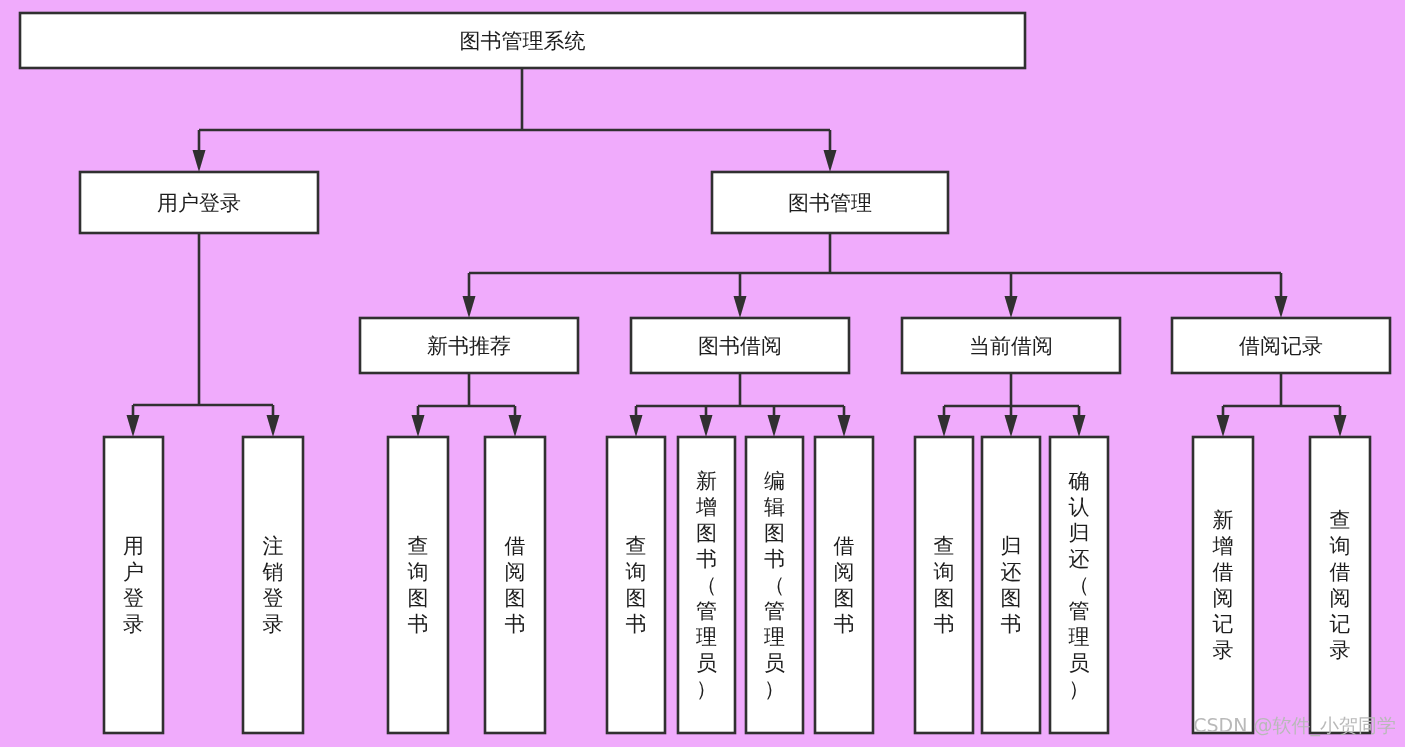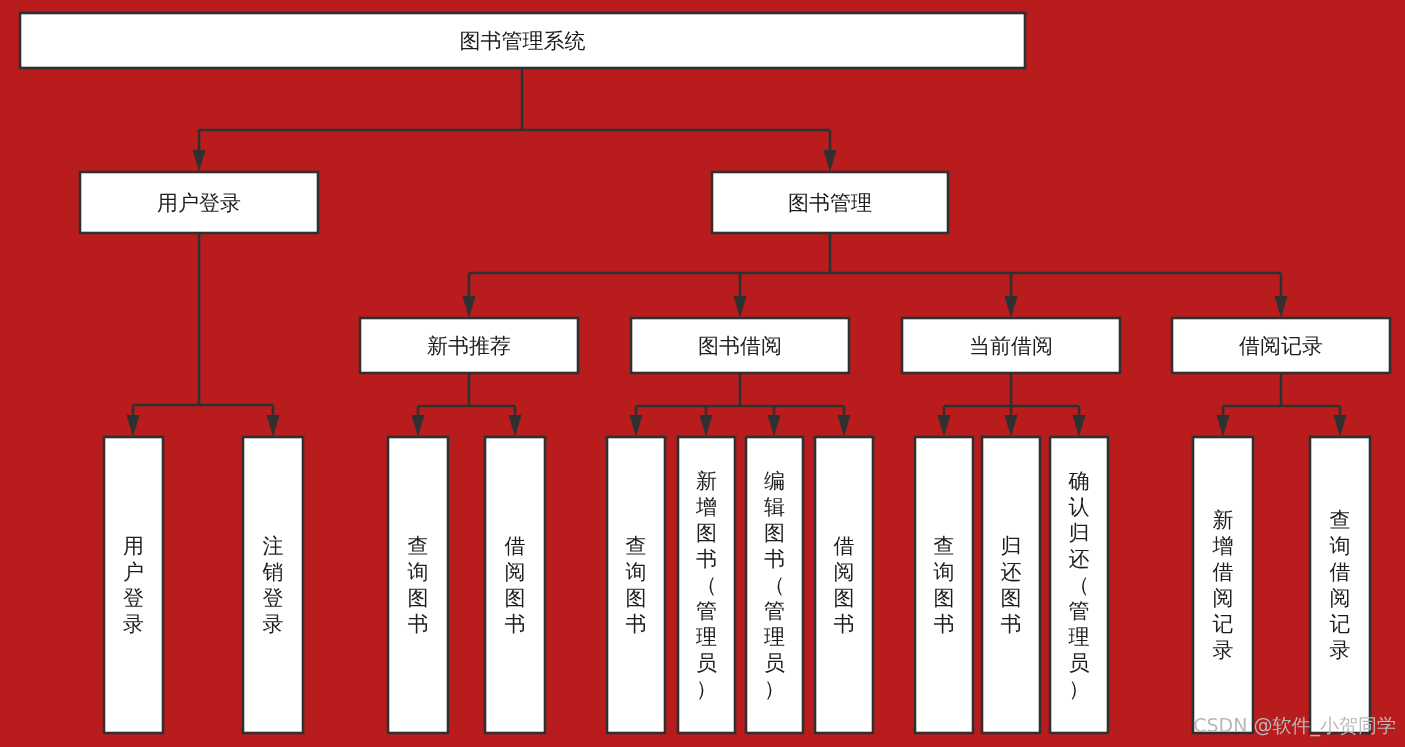--- a/index.html
+++ b/index.html
@@ -11,21 +11,21 @@
   body {
     width: 1405px;
     height: 747px;
     font-family: "DejaVu Sans", "Liberation Sans", sans-serif;
     overflow: hidden;
   }
   #diagram-root {
     position: relative;
     width: 1405px;
     height: 747px;
-    background: #b91c1c;
+    background: #f0abfc;
   }
   svg#flowchart {
     display: block;
     width: 1405px;
     height: 747px;
   }
   .node-box {
     fill: #ffffff;
     stroke: #303030;
     stroke-width: 2.6;

